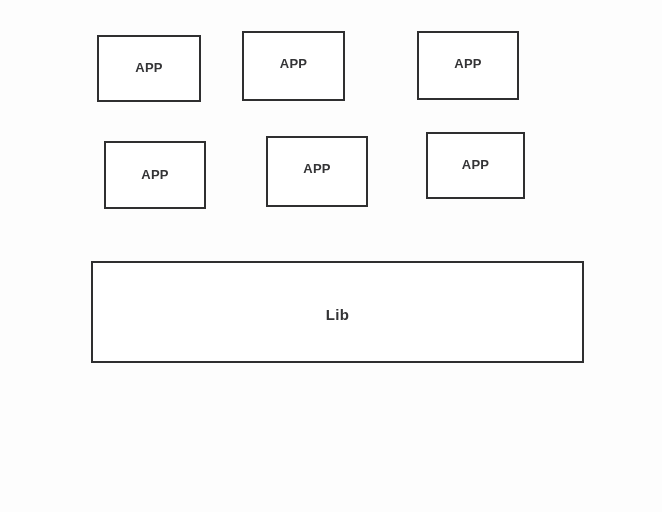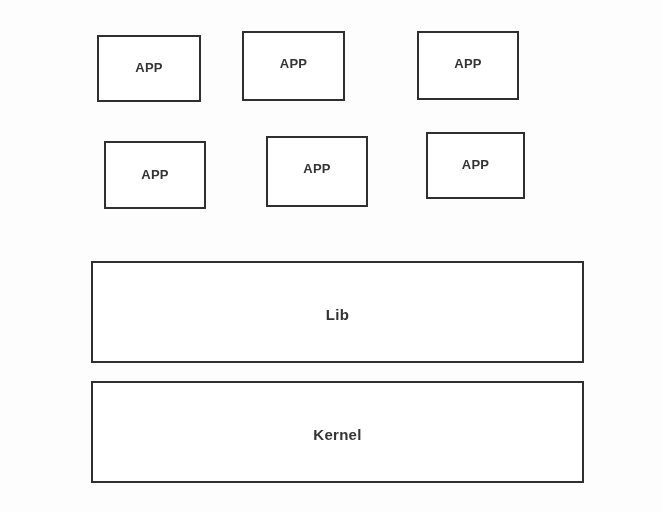--- a/index.html
+++ b/index.html
@@ -72,16 +72,13 @@
     </div>
     <div class="node app-box" style="left: 266px; top: 136px; width: 102px; height: 71px; border-color: rgb(47, 47, 48); background: rgb(255, 255, 255);">
       <span class="node-label" style="color: rgb(52, 52, 54); transform: translateY(-3px);">APP</span>
     </div>
     <div class="node app-box" style="left: 426px; top: 132px; width: 99px; height: 67px; border-color: rgb(47, 47, 48); background: rgb(255, 255, 255);">
       <span class="node-label" style="color: rgb(52, 52, 54); transform: translateY(-1px);">APP</span>
     </div>
     <div class="node layer-bar" style="left: 91px; top: 261px; width: 493px; height: 102px; border-color: rgb(47, 47, 48); background: rgb(255, 255, 255);">
       <span class="node-label" style="color: rgb(52, 52, 54); transform: translateY(2px);">Lib</span>
     </div>
-    <div class="node layer-bar" style="left: 91px; top: 381px; width: 493px; height: 102px; border-color: rgb(47, 47, 48); background: rgb(255, 255, 255);">
-      <span class="node-label" style="color: rgb(52, 52, 54); transform: translateY(2px);">Kernel</span>
-    </div>
   </div>
 
 </body></html>

